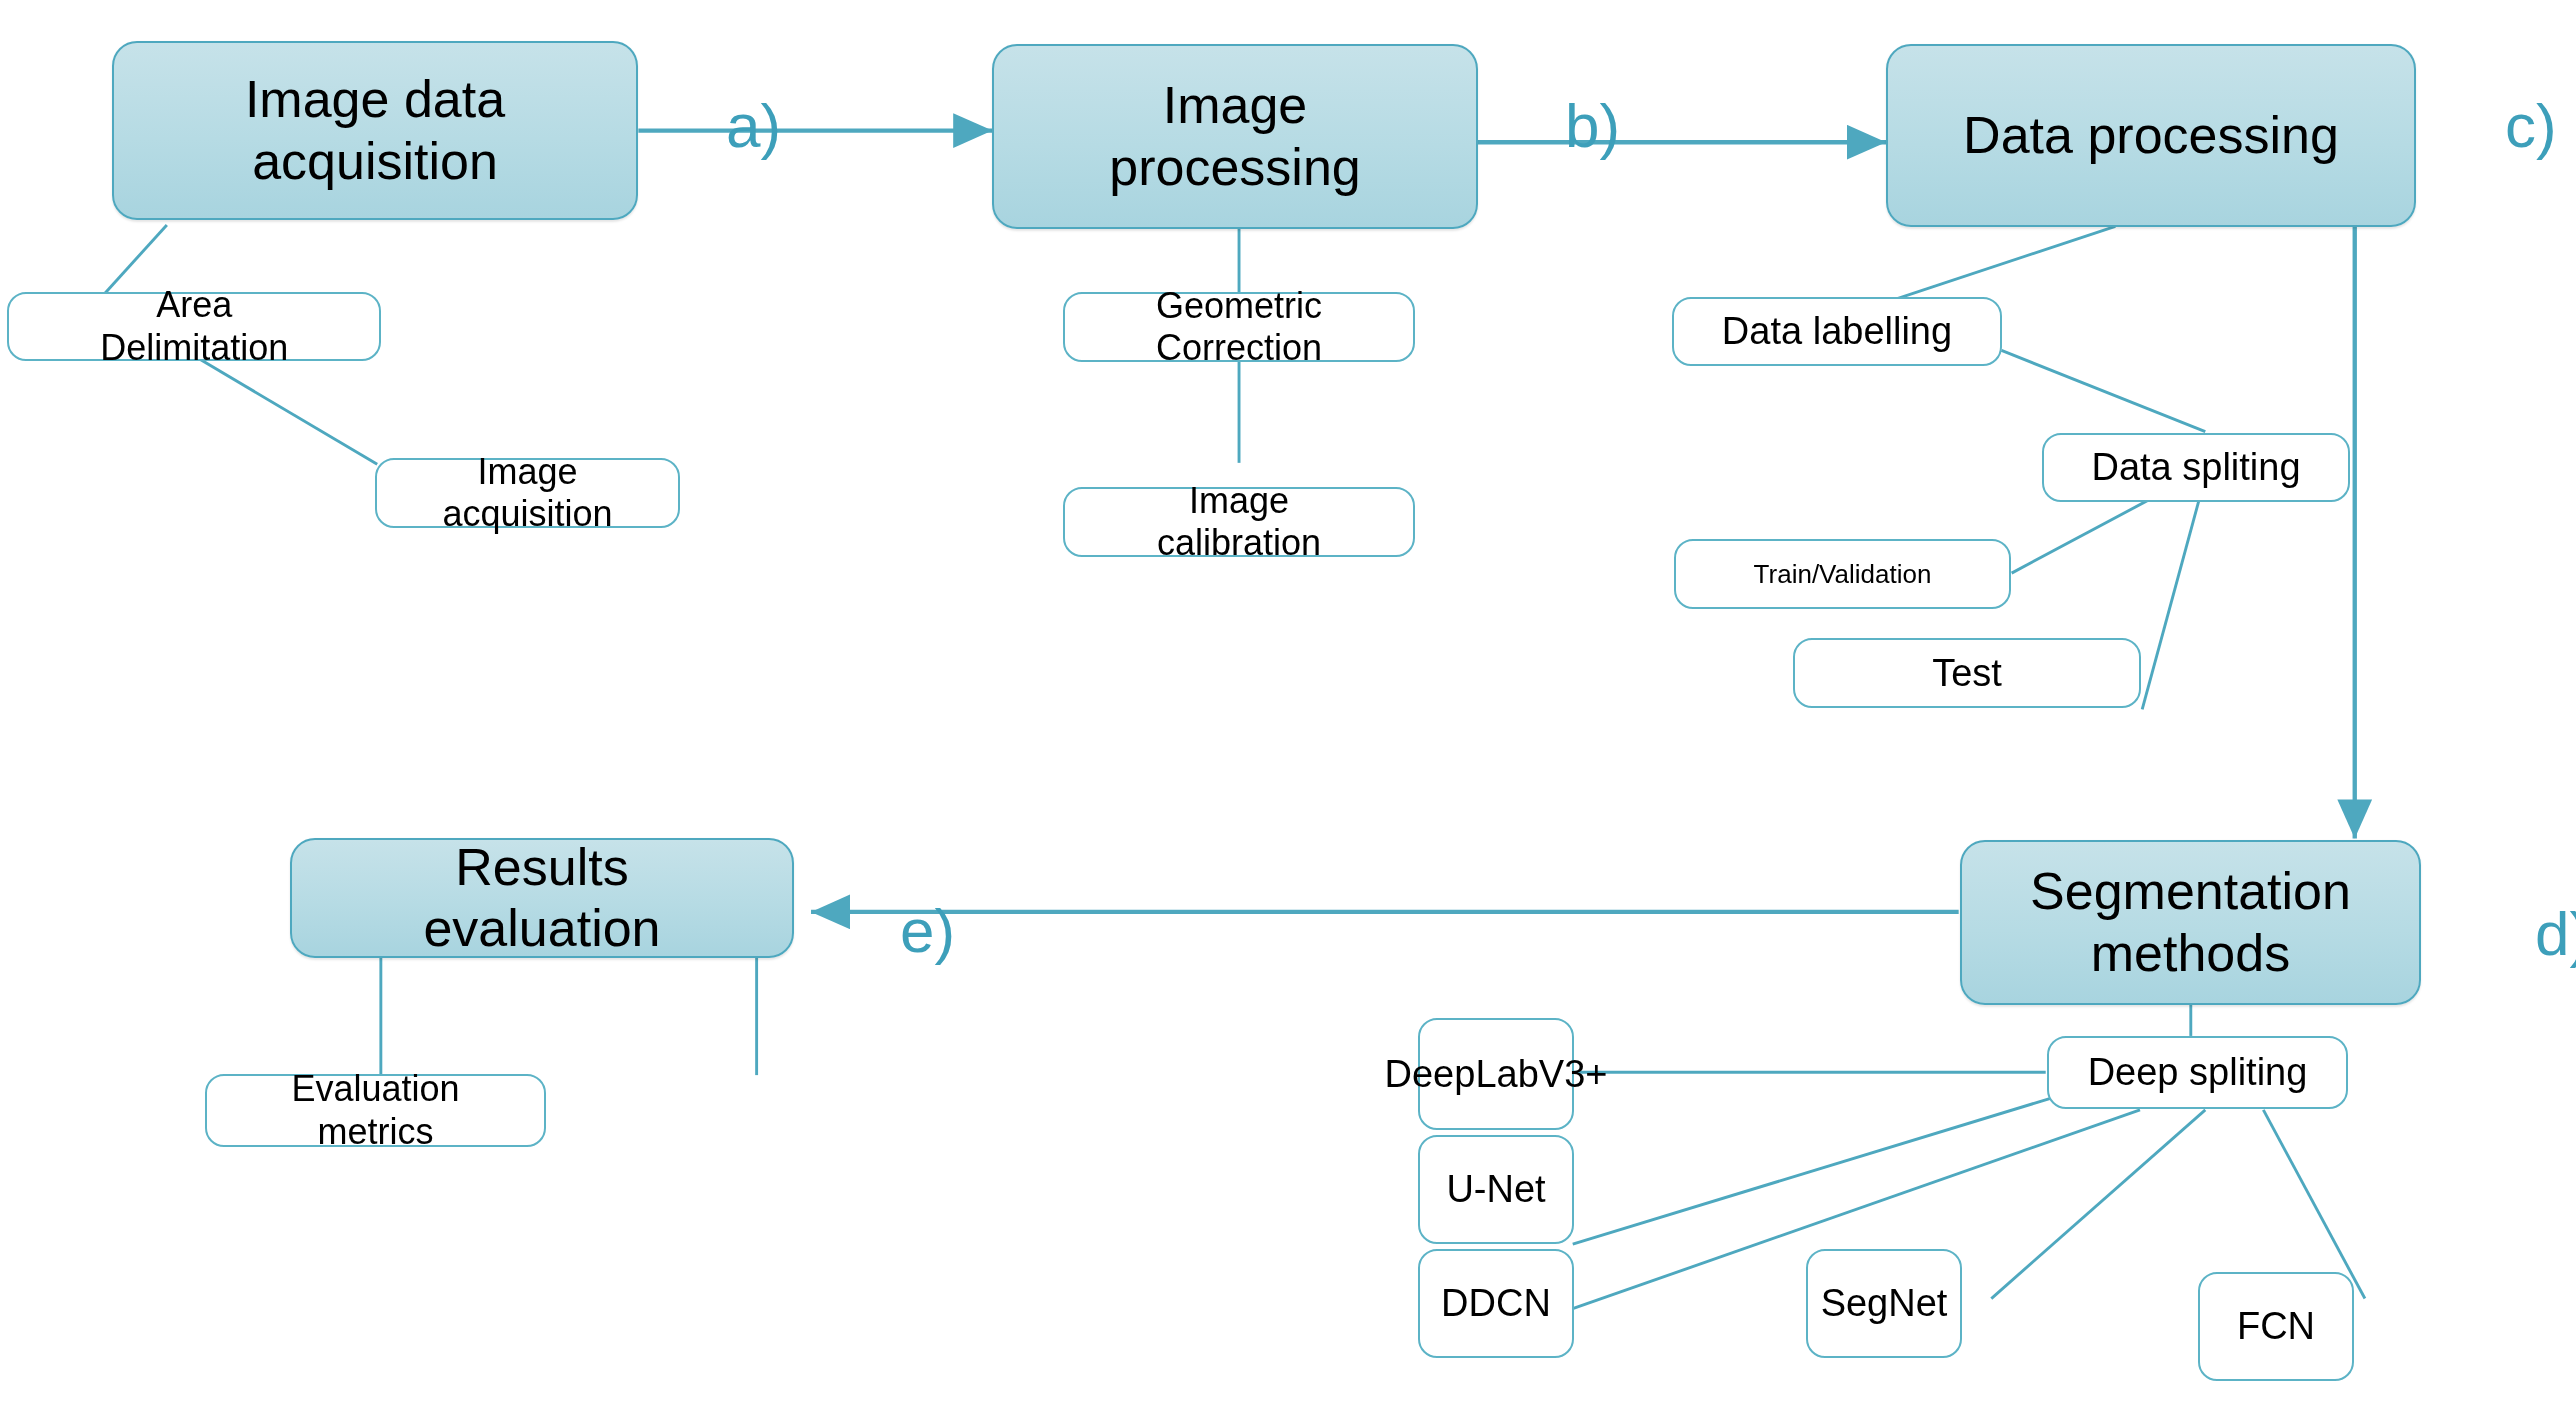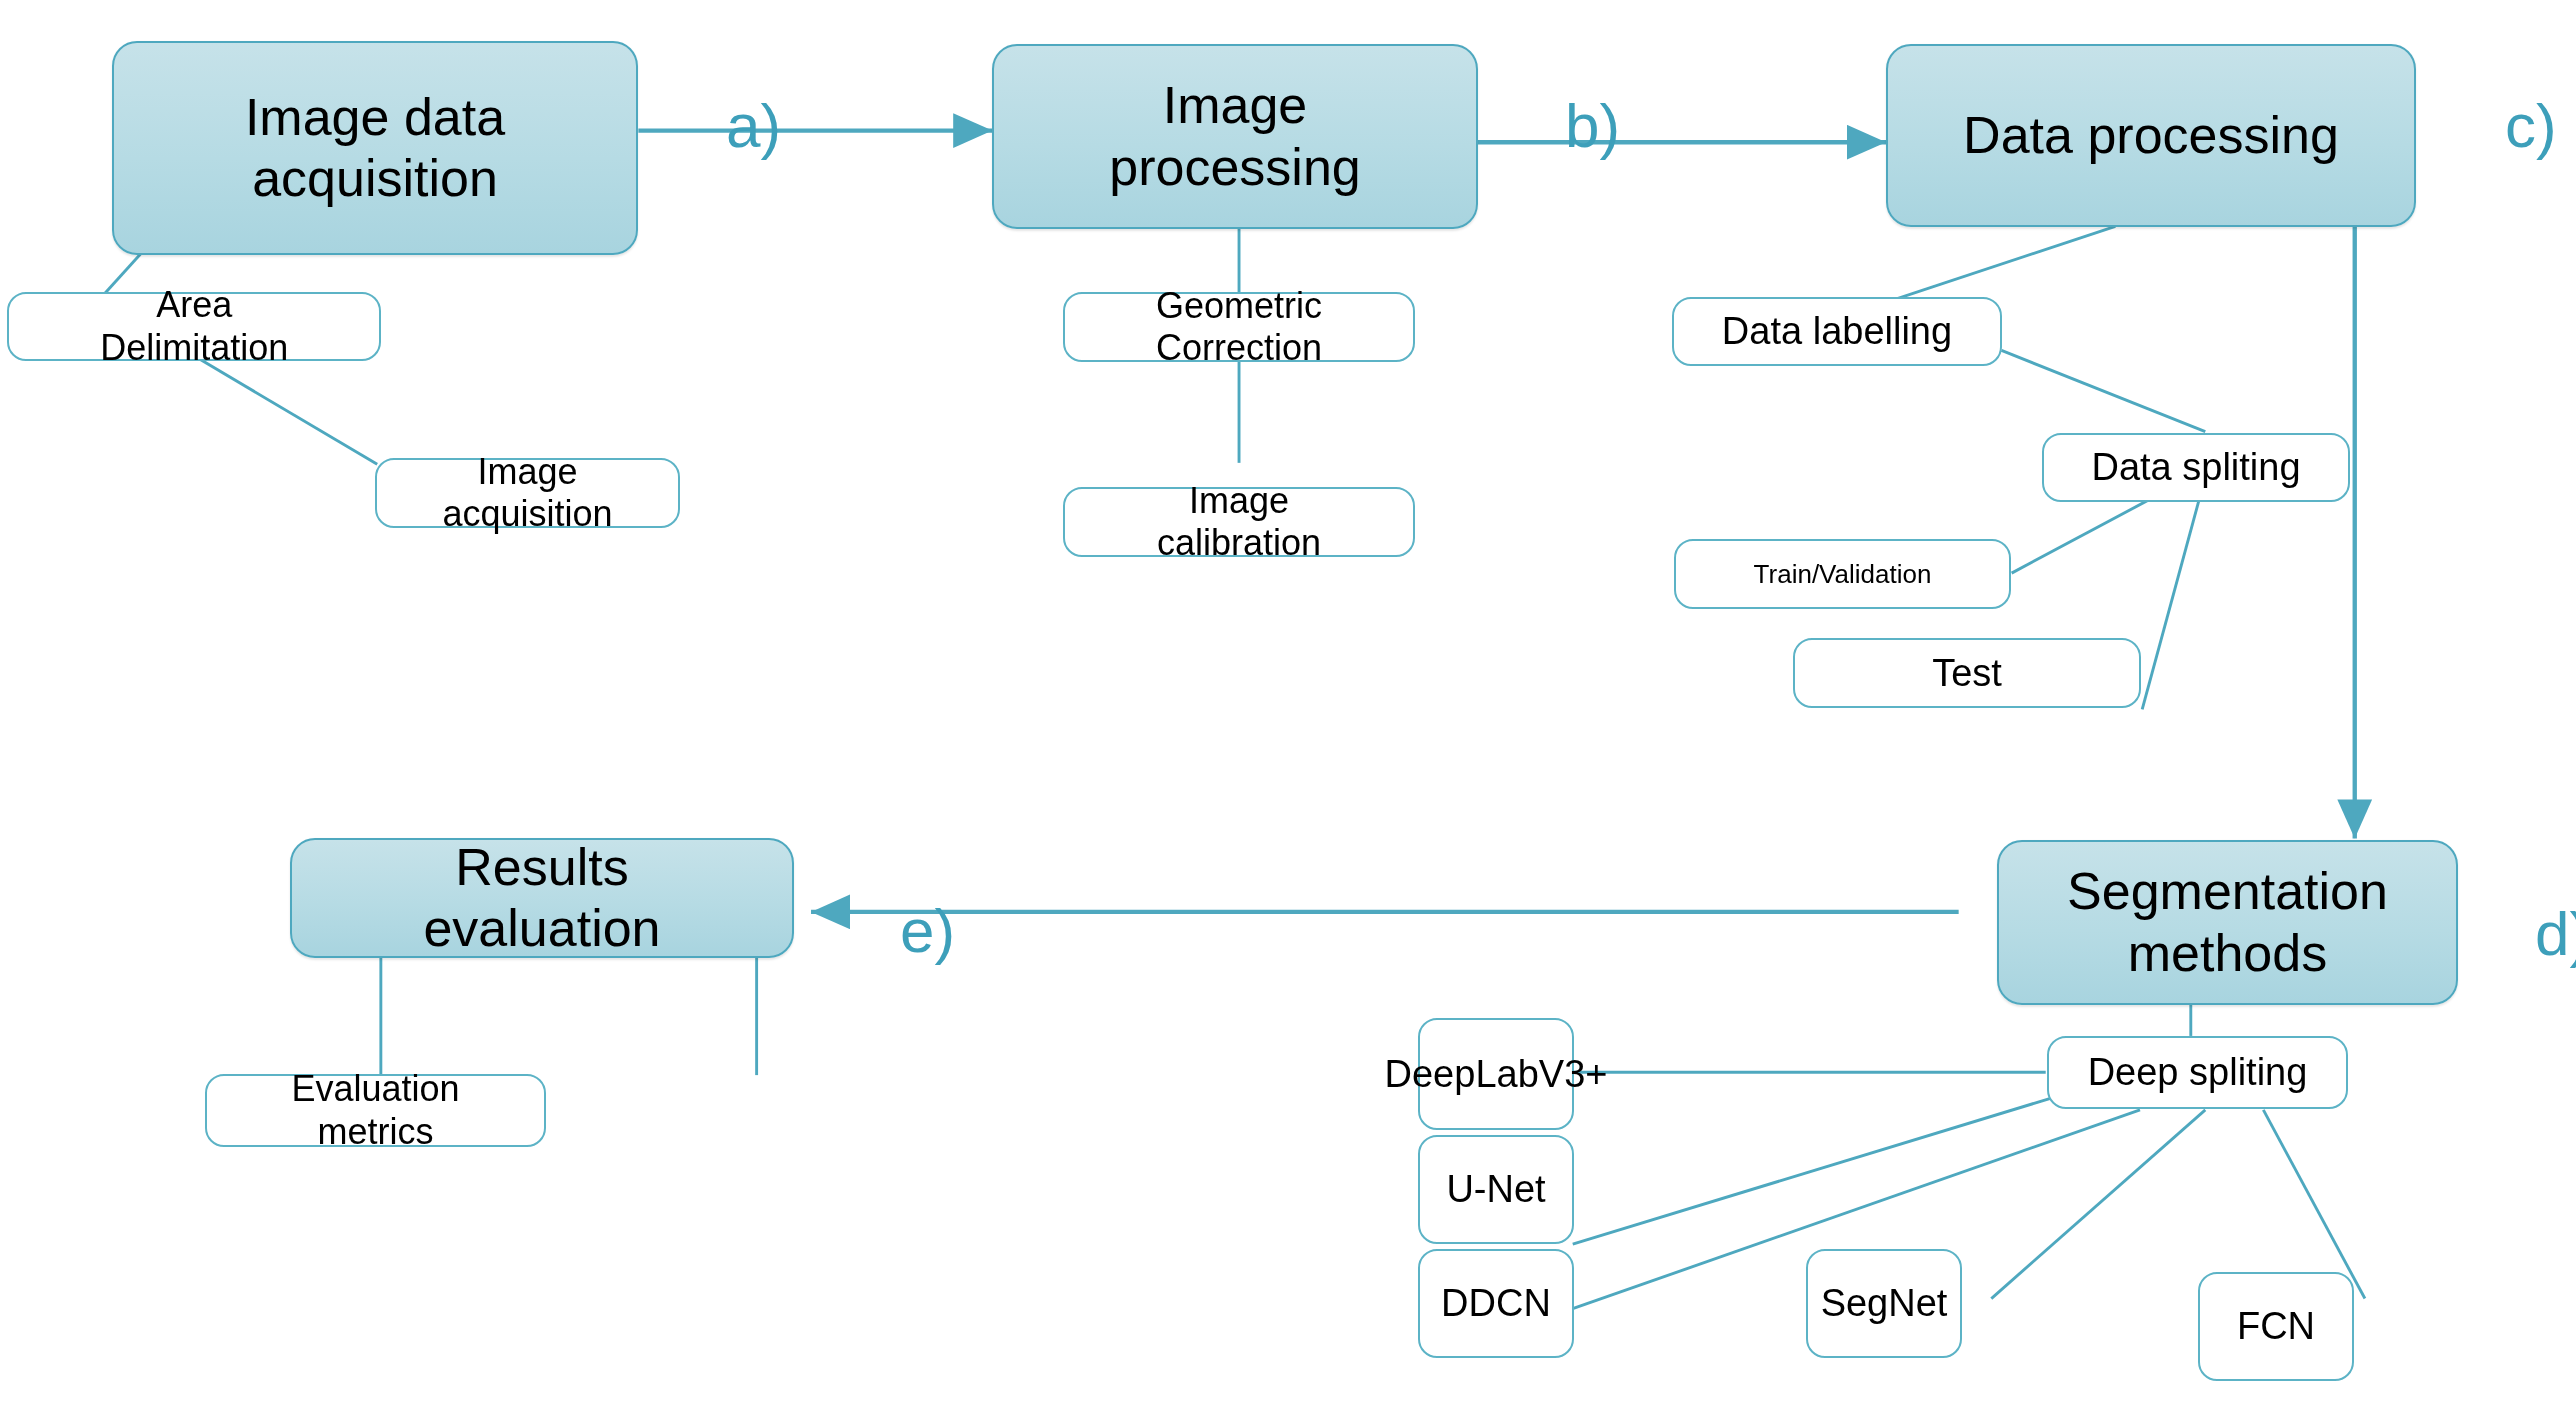--- a/index.html
+++ b/index.html
@@ -108,21 +108,21 @@
       <line x1="2745" y1="1790" x2="3040" y2="1530"></line>
       <line x1="3260" y1="1790" x2="3120" y2="1530"></line>
     </g>
 
     <g stroke="#4ea8bf" stroke-width="4" fill="none">
       <line x1="525" y1="1320" x2="525" y2="1482"></line>
       <line x1="1043" y1="1320" x2="1043" y2="1482"></line>
     </g>
   </svg>
 
-  <div class="node main" style="left:112px; top:41px; width:526px; height:214px;text-align:center;">
+  <div class="node main" style="left:112px; top:41px; width:526px; height:179px;text-align:center;">
     <span>Image data
 acquisition</span>
   </div>
   <div class="step-label" style="left:657px; top:33px;">
     <span>a)</span>
   </div>
 
   <div class="node sub" style="left:7.3px; top:292px; width:374px; height:69px; font-size:36px;">
     <span>Area
 Delimitation</span>
@@ -162,21 +162,21 @@
   <div class="node sub" style="left:2042px; top:433px; width:308px; height:69px; font-size:38px;">
     <span>Data spliting</span>
   </div>
   <div class="node sub" style="left:1674px; top:539px; width:337px; height:70px; font-size:26px;">
     <span>Train/Validation</span>
   </div>
   <div class="node sub" style="left:1793px; top:638px; width:348px; height:70px; font-size:38px;">
     <span>Test</span>
   </div>
 
-  <div class="node main" style="left:1960px; top:840px; width:461px; height:165px;margin-left:37px;">
+  <div class="node main" style="left:1960px; top:840px; width:461px; height:165px;">
     <span>Segmentation
 methods</span>
   </div>
   <div class="step-label" style="left:2466px; top:841px;">
     <span>d)</span>
   </div>
 
   <div class="node sub" style="left:2047px; top:1036px; width:301px; height:73px; font-size:38px;">
     <span>Deep spliting</span>
   </div>

